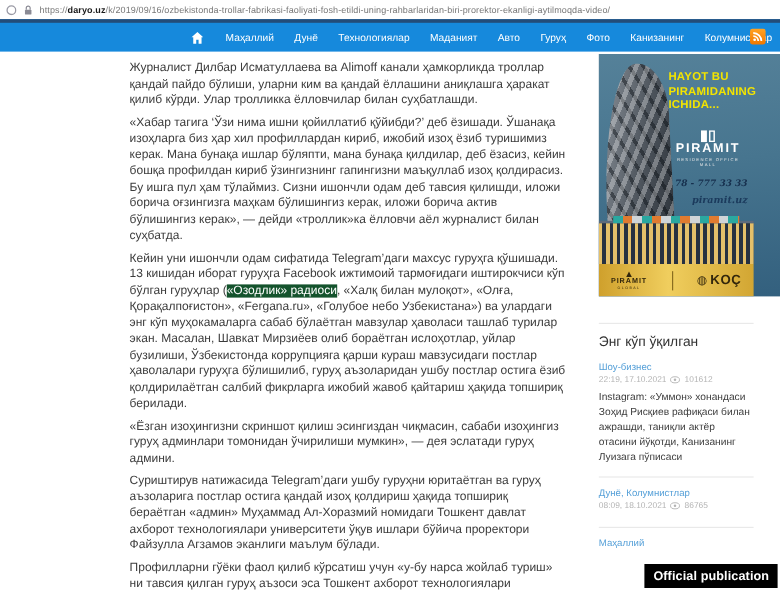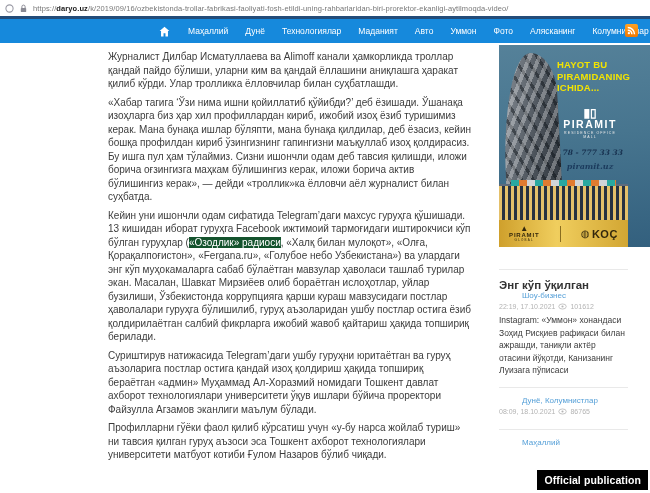--- a/index.html
+++ b/index.html
@@ -40,21 +40,21 @@
            linear-gradient(100deg,#8d949c,#4b525a 60%,#2e343b);
          border-radius:55% 45% 35% 35% / 90% 30% 6% 6%;}
   .ad-head{position:absolute;left:58px;top:14px;color:#f3e400;font-weight:700;font-size:9.5px;
            line-height:11.5px;letter-spacing:.2px;}
   .ad-logo{position:absolute;left:58px;top:62px;width:66px;text-align:center;color:#fff;}
   .ad-logo .mark{font-size:12px;line-height:12px;font-weight:700;}
   .ad-logo .word{font-size:10.5px;font-weight:700;letter-spacing:1.5px;line-height:11px;}
   .ad-logo .sub{font-size:3.5px;letter-spacing:1.1px;color:#e8e8e8;margin-top:1px;}
   .ad-phone{position:absolute;left:58px;top:103px;width:66px;text-align:right;color:#17304e;
             font-family:"DejaVu Serif",serif;font-style:italic;font-weight:700;font-size:7.5px;}
-  .ad-site{position:absolute;left:58px;top:116px;width:66px;text-align:center;color:#1b3a5c;
+  .ad-site{position:absolute;left:58px;top:116px;width:66px;text-align:right;color:#1b3a5c;
            font-family:"DejaVu Serif",serif;font-style:italic;font-weight:700;font-size:8px;}
   .ad-bldg{position:absolute;left:0;bottom:27px;width:129px;height:34px;
            background:
              repeating-linear-gradient(90deg,#e4c06a 0 3px,#273140 3px 6px),
              linear-gradient(#3a4656,#222b38);
            border-top:2px solid #5d6b7c;}
   .ad-bldg .blocks{position:absolute;top:-6px;left:12px;width:105px;height:6px;
            background:repeating-linear-gradient(90deg,#2aa8a0 0 8px,#e07b30 8px 16px,#cfd4d8 16px 24px);}
   .ad-band{position:absolute;left:0;bottom:0;width:129px;height:27px;
            background:linear-gradient(90deg,#cfa02c,#f0ce5e 45%,#d2a633);
@@ -62,24 +62,24 @@
   .band-left{text-align:center;line-height:5px;}
   .band-left .tri{font-size:8px;line-height:8px;}
   .band-left .nm{font-size:6px;font-weight:700;letter-spacing:.8px;}
   .band-left .gl{font-size:3px;letter-spacing:1.2px;}
   .band-sep{width:1px;height:16px;background:#8a6d1f;}
   .band-right{font-size:11px;font-weight:700;letter-spacing:.5px;display:flex;align-items:center;gap:2px;}
   .band-right .globe{font-size:10px;font-weight:400;}
 
   
   .most{margin-top:22px;border-top:1px solid #e9e9e9;padding-top:9px;}
-  .most-title{font-size:11.5px;font-weight:700;color:#333;}
+  .most-title{font-size:11.5px;font-weight:400;color:#333;margin-bottom:10px;}
   .mr-item{border-bottom:1px solid #e9e9e9;padding:8px 0 10px;}
   .mr-item:first-of-type{border-top:none;}
-  .mr-cat{font-size:8px;color:#56a0d8;cursor:pointer;margin-bottom:3px;margin-left:23px;}
+  .mr-cat{font-size:8px;color:#56a0d8;cursor:pointer;margin-bottom:3px;}
   .mr-meta{font-size:7px;color:#b3b3b3;display:flex;align-items:center;gap:3px;margin-bottom:4px;}
   .mr-title{font-size:8.5px;line-height:12.5px;color:#3c3c3c;cursor:pointer;}
   .eye{width:9px;height:7px;}
 
   
   .badge{position:absolute;right:2px;bottom:3px;background:#000;color:#fff;
          font-size:10.5px;font-weight:700;padding:4px 7px;letter-spacing:.1px;margin-left:32px;}
 </style>
 </head>
 <body>
@@ -100,39 +100,40 @@
     <span class="nav-home">
       <svg viewBox="0 0 24 24" width="13" height="13">
         <path d="M12 3l9 8.2h-2.6V21h-4.6v-6h-3.6v6H5.6v-9.8H3z" fill="#fff"></path>
       </svg>
     </span>
     <span class="nav-item">Маҳаллий</span>
     <span class="nav-item">Дунё</span>
     <span class="nav-item">Технологиялар</span>
     <span class="nav-item">Маданият</span>
     <span class="nav-item">Авто</span>
-    <span class="nav-item">Уммон</span>
+    <span class="nav-item">Гуруҳ</span>
     <span class="nav-item">Фото</span>
-    <span class="nav-item">Алясканинг</span>
+    <span class="nav-item">Канизанинг</span>
     <span class="nav-item">Колумнистлар</span>
 
   </div>
   <span class="rss">
     <svg viewBox="0 0 12 12" width="9" height="9">
       <circle cx="2.5" cy="9.5" r="1.5" fill="#fff"></circle>
       <path d="M1 4.5 a6.5 6.5 0 0 1 6.5 6.5 h-2 a4.5 4.5 0 0 0 -4.5 -4.5 z" fill="#fff"></path>
       <path d="M1 1 a10 10 0 0 1 10 10 h-2 a8 8 0 0 0 -8 -8 z" fill="#fff"></path>
     </svg>
   </span>
 </div>
 
 <div class="article">
   <p>Журналист Дилбар Исматуллаева ва Alimoff канали ҳамкорликда троллар қандай пайдо бўлиши, уларни ким ва қандай ёллашини аниқлашга ҳаракат қилиб кўрди. Улар тролликка ёлловчилар билан суҳбатлашди.</p>
   <p>«Хабар тагига ‘Ўзи нима ишни қойиллатиб қўйибди?’ деб ёзишади. Ўшанақа изоҳларга биз ҳар хил профиллардан кириб, ижобий изоҳ ёзиб туришимиз керак. Мана бунақа ишлар бўляпти, мана бунақа қилдилар, деб ёзасиз, кейин бошқа профилдан кириб ўзингизнинг гапингизни маъқуллаб изоҳ қолдирасиз. Бу ишга пул ҳам тўлаймиз. Сизни ишончли одам деб тавсия қилишди, иложи борича оғзингизга маҳкам бўлишингиз керак, иложи борича актив бўлишингиз керак», — дейди «троллик»ка ёлловчи аёл журналист билан суҳбатда.</p>
   <p><span>Кейин уни ишончли одам сифатида Telegram’даги махсус гуруҳга қўшишади. 13 кишидан иборат гуруҳга Facebook ижтимоий тармоғидаги иштирокчиси кўп бўлган гуруҳлар (</span><span class="hl">«Озодлик» радиоси</span><span>, «Халқ билан мулоқот», «Олға, Қорақалпоғистон», «Fergana.ru», «Голубое небо Узбекистана») ва улардаги энг кўп муҳокамаларга сабаб бўлаётган мавзулар ҳаволаси ташлаб турилар экан. Масалан, Шавкат Мирзиёев олиб бораётган ислоҳотлар, уйлар бузилиши, Ўзбекистонда коррупцияга қарши кураш мавзусидаги постлар ҳаволалари гуруҳга бўлишилиб, гуруҳ аъзоларидан ушбу постлар остига ёзиб қолдирилаётган салбий фикрларга ижобий жавоб қайтариш ҳақида топшириқ берилади.</span></p>
+  <p>«Ёзган изоҳингизни скриншот қилиш эсингиздан чиқмасин, сабаби изоҳингиз гуруҳ админлари томонидан ўчирилиши мумкин», — дея эслатади гуруҳ админи.</p>
   <p>Суриштирув натижасида Telegram’даги ушбу гуруҳни юритаётган ва гуруҳ аъзоларига постлар остига қандай изоҳ қолдириш ҳақида топшириқ бераётган «админ» Муҳаммад Ал-Хоразмий номидаги Тошкент давлат ахборот технологиялари университети ўқув ишлари бўйича проректори Файзулла Агзамов эканлиги маълум бўлади.</p>
   <p>Профилларни гўёки фаол қилиб кўрсатиш учун «у-бу нарса жойлаб туриш» ни тавсия қилган гуруҳ аъзоси эса Тошкент ахборот технологиялари университети матбуот котиби Ғулом Назаров бўлиб чиқади.</p>
 
 </div>
 
 <div class="sidebar">
 
   <div class="ad">
     <div class="tower"></div>
     <div class="ad-head">

